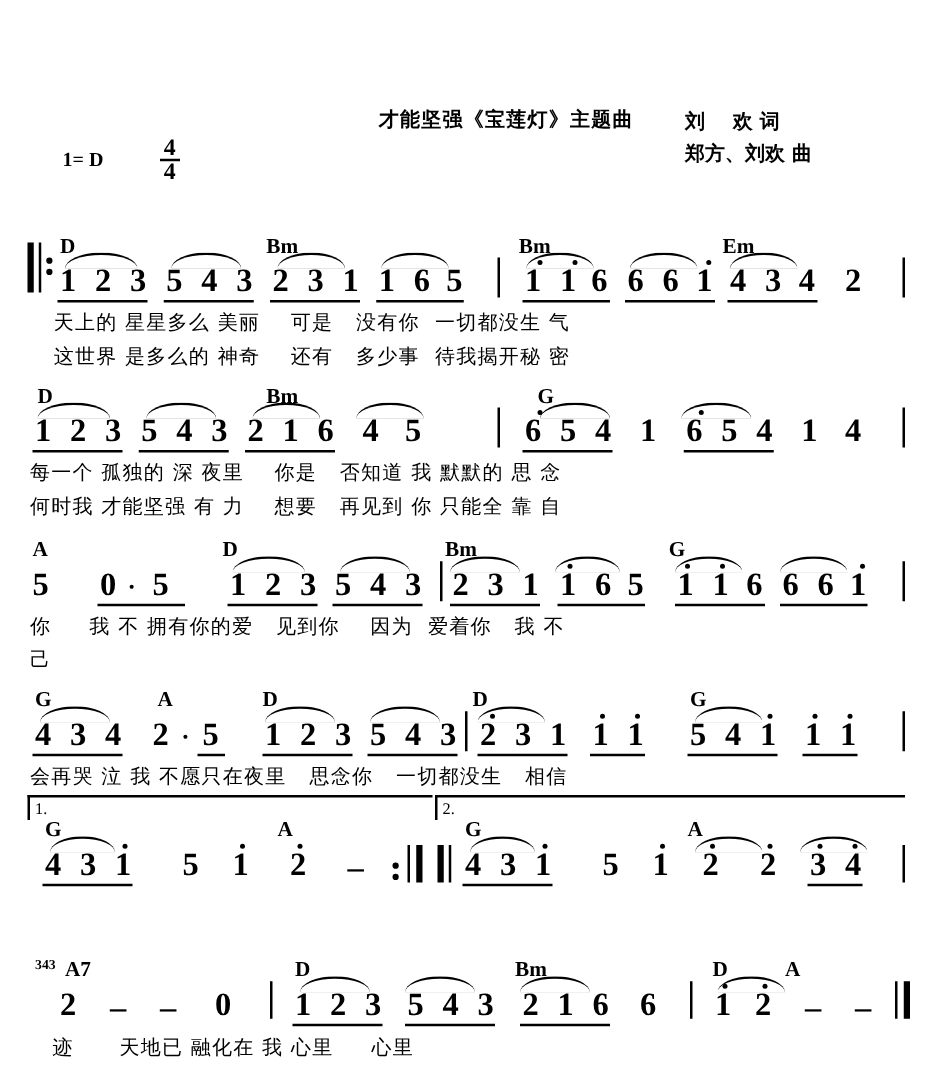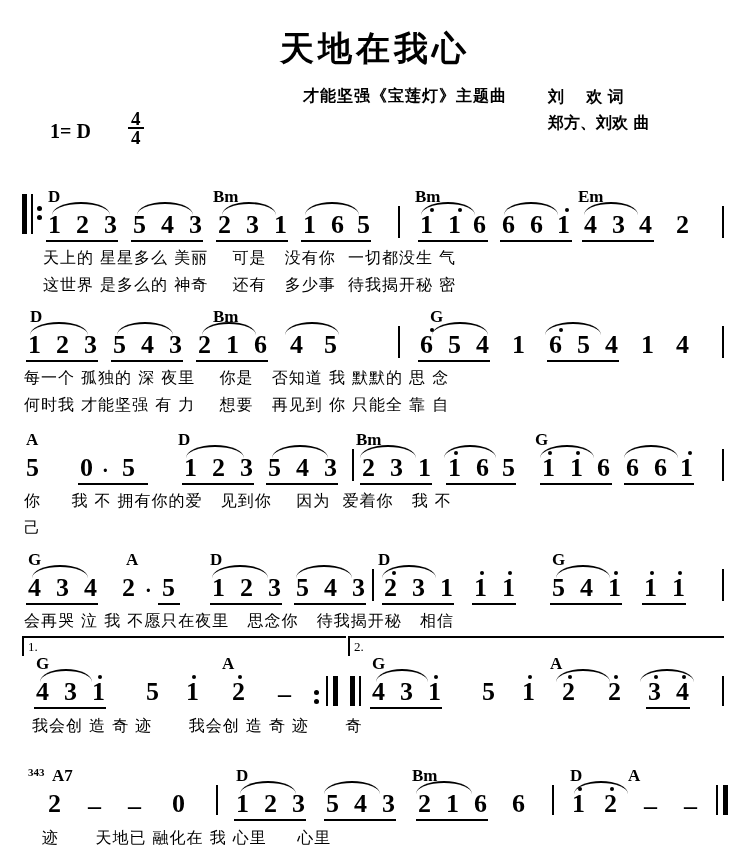--- a/index.html
+++ b/index.html
@@ -15,21 +15,21 @@
     position:absolute;top:86px;left:225px;width:360px;text-align:center;
     font-family:"DejaVu Sans",sans-serif;font-size:16px;font-weight:bold;letter-spacing:1px;
   }
   .singer{
     position:absolute;top:112px;left:225px;width:360px;text-align:center;
     font-family:"DejaVu Sans",sans-serif;font-size:16px;font-weight:bold;letter-spacing:1px;
   }
   .credits{position:absolute;top:84px;left:548px;width:200px;font-family:"DejaVu Sans",sans-serif;font-size:16px;font-weight:bold;line-height:26px;}
   .credits div{white-space:pre;}
 
-  .keysig{position:absolute;top:120px;left:50px;font-family:"Liberation Serif",serif;font-size:20px;font-weight:bold;}
+  .keysig{position:absolute;top:120px;left:50px;font-family:"Liberation Serif",serif;font-size:16px;font-weight:bold;}
   .meter{position:absolute;top:110px;left:128px;font-family:"Liberation Serif",serif;font-weight:bold;font-size:19px;text-align:center;line-height:17px;}
   .meter .num{display:block;border-bottom:2px solid #000;padding:0 3px;}
   .meter .den{display:block;padding:0 3px;}
 
   
   .system{position:absolute;left:0;width:750px;}
   .chord{position:absolute;font-family:"Liberation Serif",serif;font-size:17px;font-weight:bold;}
   .note{position:absolute;font-family:"Liberation Serif",serif;font-size:26px;font-weight:bold;line-height:26px;}
   .oct-up{position:absolute;width:4px;height:4px;border-radius:50%;background:#000;}
   .underline1{position:absolute;height:2px;background:#000;}
@@ -42,21 +42,20 @@
   .ending{position:absolute;border-left:2px solid #000;border-top:2px solid #000;height:18px;}
   .ending span{position:absolute;top:1px;left:4px;font-family:"Liberation Serif",serif;font-size:13px;}
   .dash{position:absolute;font-family:"Liberation Serif",serif;font-size:26px;font-weight:bold;}
   .tiny{position:absolute;font-family:"Liberation Serif",serif;font-size:11px;font-weight:bold;letter-spacing:0px;}
 </style>
 </head>
 <body>
 
 <div class="sheet">
 
-  <div class="title">天地在我心</div>
   <div class="subtitle">才能坚强《宝莲灯》主题曲</div>
   <div class="credits">
     <div>刘    欢 词</div>
     <div>郑方、刘欢 曲</div>
   </div>
   <div class="keysig">1= D</div>
   <div class="meter">
     <span class="num">4</span>
     <span class="den">4</span>
   </div>
@@ -274,21 +273,21 @@
 
     <div class="underline1" style="left:26px;top:60px;width:72px;"></div>
     <div class="underline1" style="left:158px;top:60px;width:22px;"></div>
     <div class="underline1" style="left:210px;top:60px;width:72px;"></div>
     <div class="underline1" style="left:294px;top:60px;width:72px;"></div>
     <div class="underline1" style="left:382px;top:60px;width:72px;"></div>
     <div class="underline1" style="left:472px;top:60px;width:44px;"></div>
     <div class="underline1" style="left:550px;top:60px;width:72px;"></div>
     <div class="underline1" style="left:642px;top:60px;width:44px;"></div>
 
-    <div class="lyric" style="left:24px;top:68px;letter-spacing:1px;">会再哭 泣 我 不愿只在夜里   思念你   待我揭开秘   相信</div>
+    <div class="lyric" style="left:24px;top:68px;letter-spacing:1px;">会再哭 泣 我 不愿只在夜里   思念你   一切都没生   相信</div>
   </div>
 
   <div class="system" style="top:636px;height:110px;">
     <div class="ending" style="left:22px;top:0px;width:322px;">
       <span>1.</span>
     </div>
     <div class="ending" style="left:348px;top:0px;width:374px;">
       <span>2.</span>
     </div>
 
@@ -337,21 +336,20 @@
     <div class="oct-up" style="left:528px;top:39px;"></div>
     <div class="oct-up" style="left:568px;top:39px;"></div>
     <div class="oct-up" style="left:614px;top:39px;"></div>
     <div class="oct-up" style="left:654px;top:39px;"></div>
     <div class="oct-up" style="left:682px;top:39px;"></div>
 
     <div class="underline1" style="left:34px;top:71px;width:72px;"></div>
     <div class="underline1" style="left:370px;top:71px;width:72px;"></div>
     <div class="underline1" style="left:646px;top:71px;width:44px;"></div>
 
-    <div class="lyric" style="left:32px;top:80px;letter-spacing:1px;">我会创 造 奇 迹      我会创 造 奇 迹      奇</div>
   </div>
 
   <div class="system" style="top:764px;height:110px;">
     <div class="tiny" style="left:28px;top:2px;">343</div>
     <div class="chord" style="left:52px;top:2px;">A7</div>
     <div class="chord" style="left:236px;top:2px;">D</div>
     <div class="chord" style="left:412px;top:2px;">Bm</div>
     <div class="chord" style="left:570px;top:2px;">D</div>
     <div class="chord" style="left:628px;top:2px;">A</div>
 

